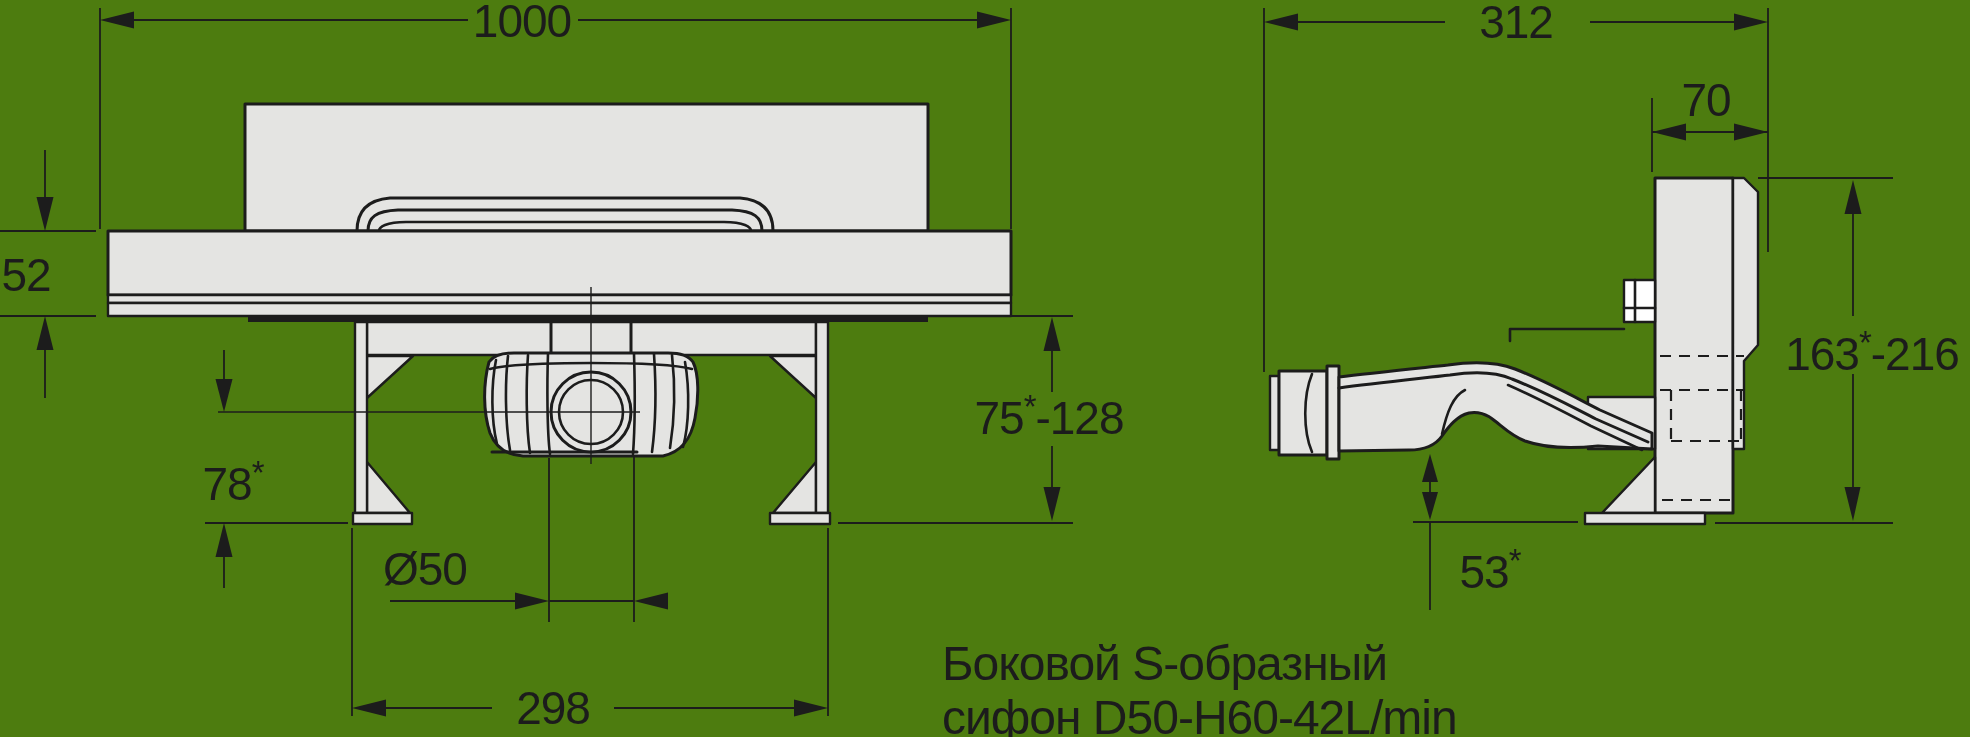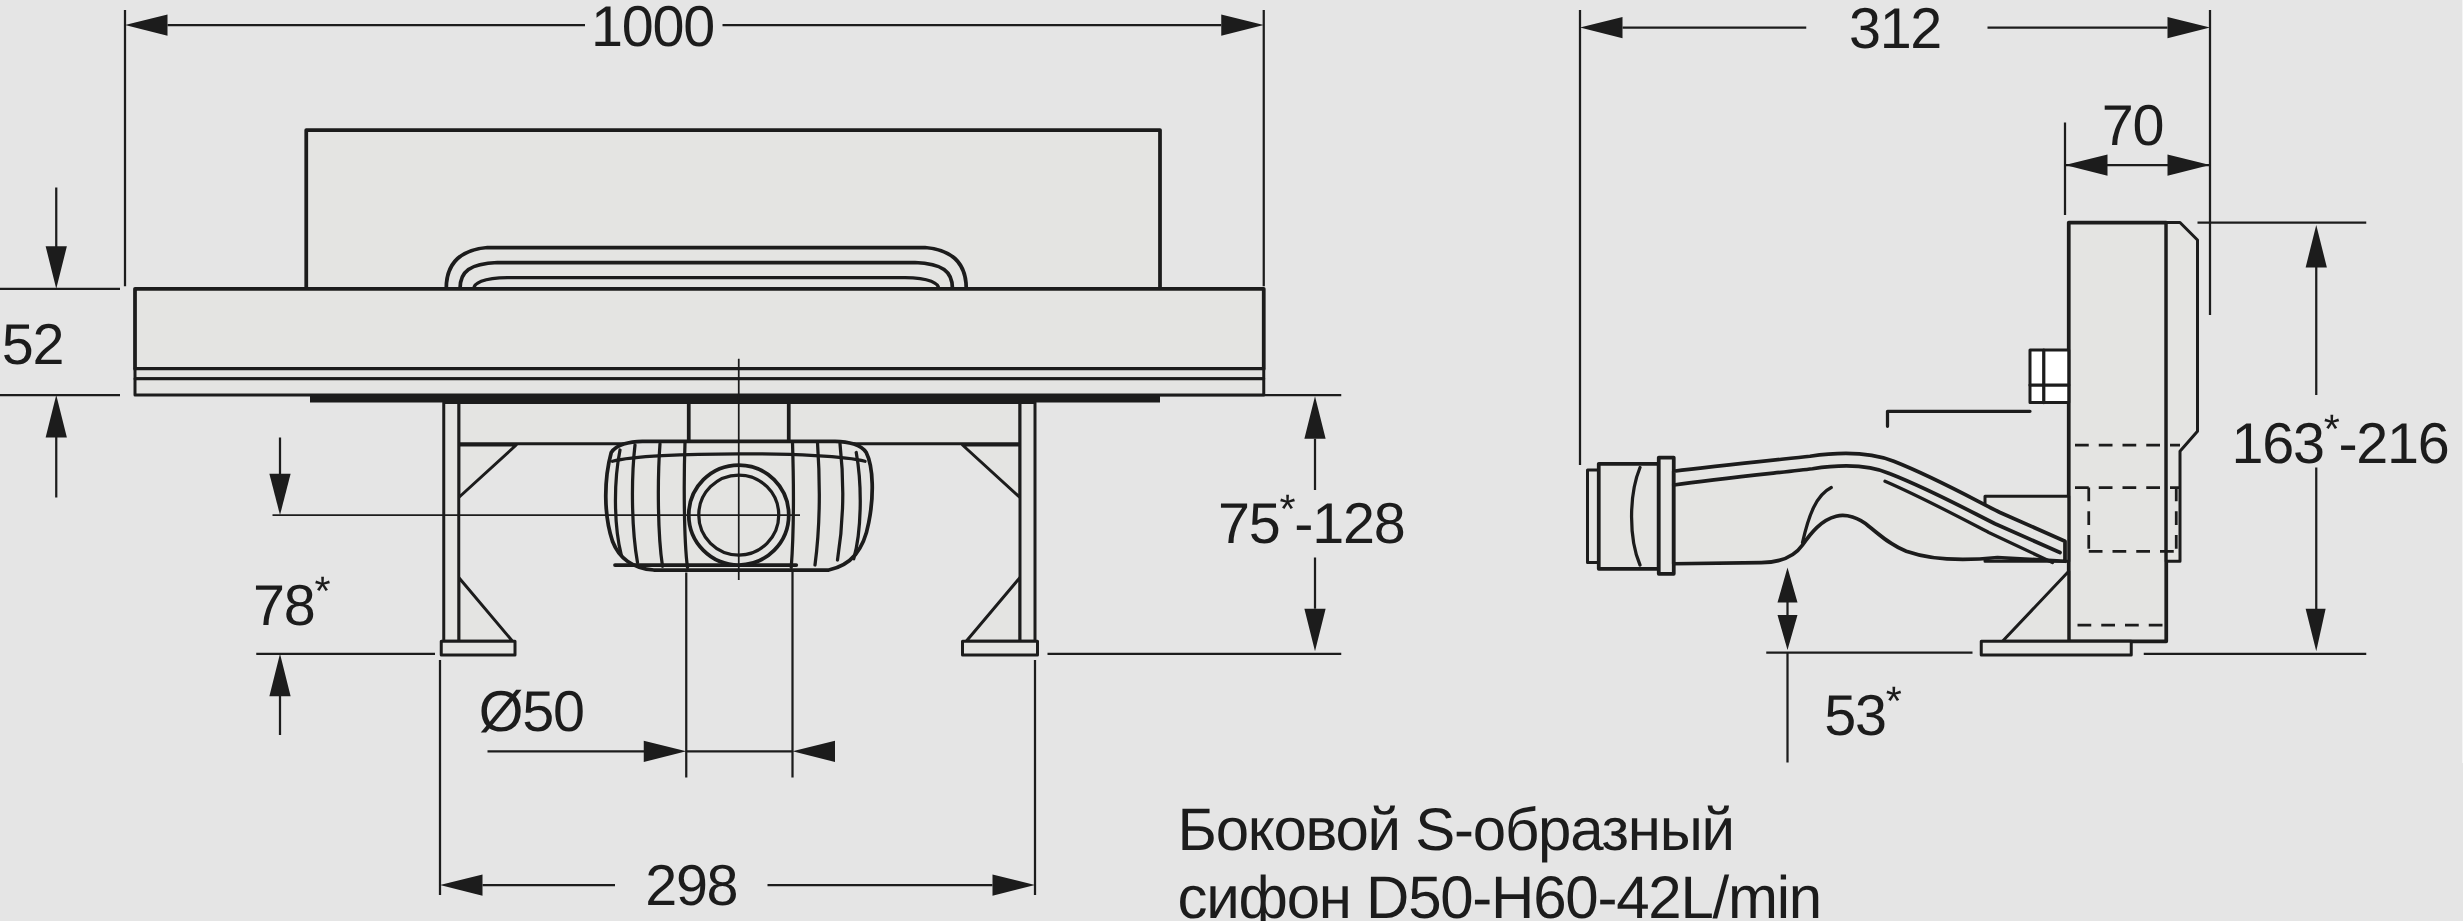--- a/index.html
+++ b/index.html
@@ -1,16 +1,16 @@
 <!DOCTYPE html>
 <html><head>
 <meta charset="utf-8">
 <style>
   html,body{margin:0;padding:0;background:#ffffff;}
-  .stage{position:relative;width:1970px;height:737px;background:#e5e5e5;overflow:hidden;}
+  .stage{position:relative;width:1970px;height:737px;background:#4d7c0f;overflow:hidden;}
   svg{display:block;}
   .part{fill:#e4e4e2;stroke:#1c1c1c;stroke-width:3;stroke-linejoin:round;}
   .part2{fill:#e4e4e2;stroke:#1c1c1c;stroke-width:2.4;stroke-linejoin:round;}
   .partw{fill:#ffffff;stroke:#1c1c1c;stroke-width:2.4;stroke-linejoin:round;}
   .edge{fill:none;stroke:#1c1c1c;stroke-width:3;stroke-linecap:round;stroke-linejoin:round;}
   .edge2{fill:none;stroke:#1c1c1c;stroke-width:2.6;stroke-linecap:round;stroke-linejoin:round;}
   .dim{fill:none;stroke:#1c1c1c;stroke-width:1.8;}
   .cl{fill:none;stroke:#1c1c1c;stroke-width:1.4;}
   .hid{fill:none;stroke:#1c1c1c;stroke-width:2.2;stroke-dasharray:11 8;}
   .arrow{fill:#1c1c1c;stroke:none;}

